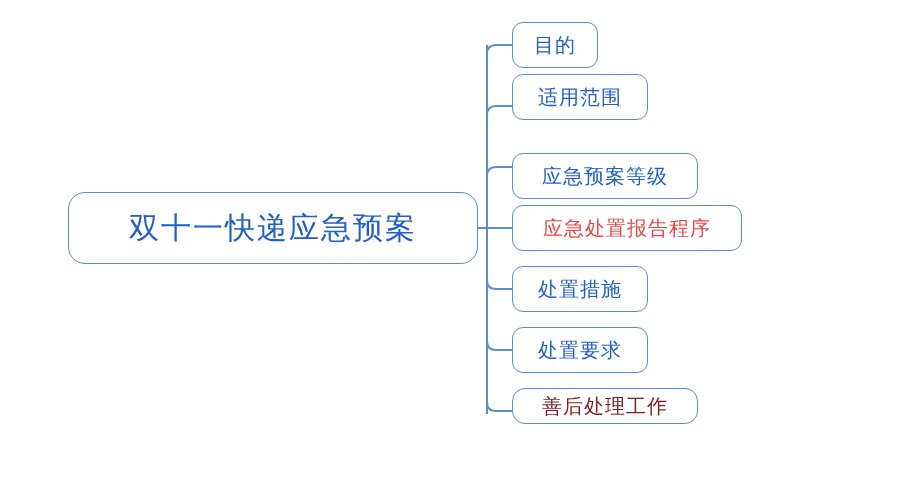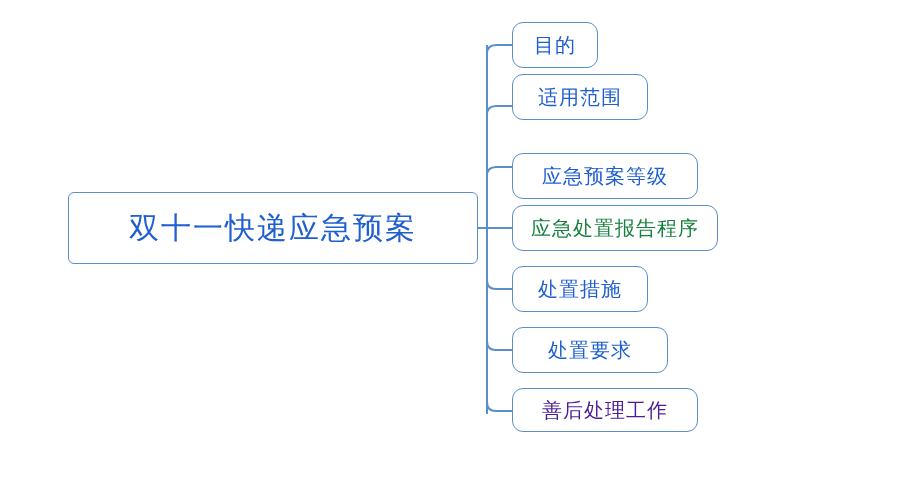--- a/index.html
+++ b/index.html
@@ -36,21 +36,21 @@
     justify-content: center;
     background: #ffffff;
     border: 1.6px solid #5b8fc9;
     border-radius: 11px;
     color: #1f5fd0;
     white-space: nowrap;
     letter-spacing: 1px;
   }
   .node.root {
     border-width: 1.8px;
-    border-radius: 6px;
+    border-radius: 17px;
     font-size: 30px;
     letter-spacing: 2px;
   }
   .node.child {
     font-size: 20px;
   }
 </style>
 </head>
 <body>
 
@@ -75,27 +75,27 @@
   <div id="children-layer">
       <div class="node child" style="left: 512px; top: 22px; width: 86px; height: 46px; border-color: rgb(91, 143, 201); color: rgb(31, 95, 208);">
         <span>目的</span>
       </div>
       <div class="node child" style="left: 512px; top: 74px; width: 136px; height: 46px; border-color: rgb(91, 143, 201); color: rgb(31, 95, 208);">
         <span>适用范围</span>
       </div>
       <div class="node child" style="left: 512px; top: 144px; width: 186px; height: 46px; border-color: rgb(91, 143, 201); color: rgb(31, 95, 208); margin-top: 9px;">
         <span>应急预案等级</span>
       </div>
-      <div class="node child" style="left: 512px; top: 205px; width: 206px; height: 46px; border-color: rgb(91, 143, 201); color: #15803d;">
+      <div class="node child" style="left: 512px; top: 205px; width: 230px; height: 46px; border-color: rgb(91, 143, 201); color: #ef4444;">
         <span>应急处置报告程序</span>
       </div>
       <div class="node child" style="left: 512px; top: 266px; width: 136px; height: 46px; border-color: rgb(91, 143, 201); color: rgb(31, 95, 208);">
         <span>处置措施</span>
       </div>
-      <div class="node child" style="left: 512px; top: 327px; width: 156px; height: 46px; border-color: rgb(91, 143, 201); color: rgb(31, 95, 208);">
+      <div class="node child" style="left: 512px; top: 327px; width: 136px; height: 46px; border-color: rgb(91, 143, 201); color: rgb(31, 95, 208);">
         <span>处置要求</span>
       </div>
-      <div class="node child" style="left: 512px; top: 388px; width: 186px; height: 44px; border-color: rgb(91, 143, 201); color: #4c1d95;">
+      <div class="node child" style="left: 512px; top: 388px; width: 186px; height: 36px; border-color: rgb(91, 143, 201); color: #7f1d1d; border-radius: 13px;">
         <span>善后处理工作</span>
       </div>
     </div>
 
 </div>
 
 </body></html>

